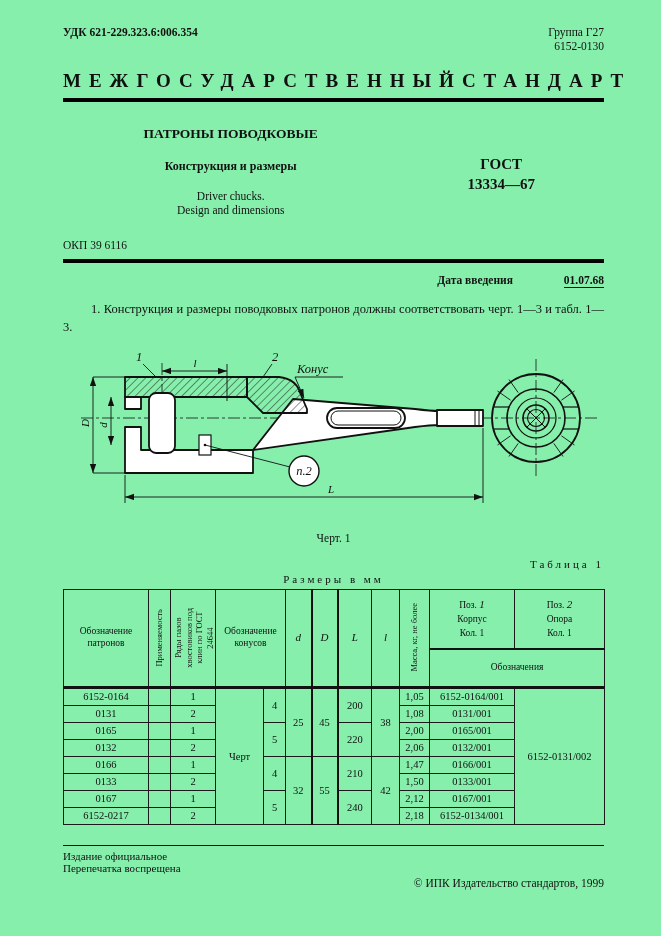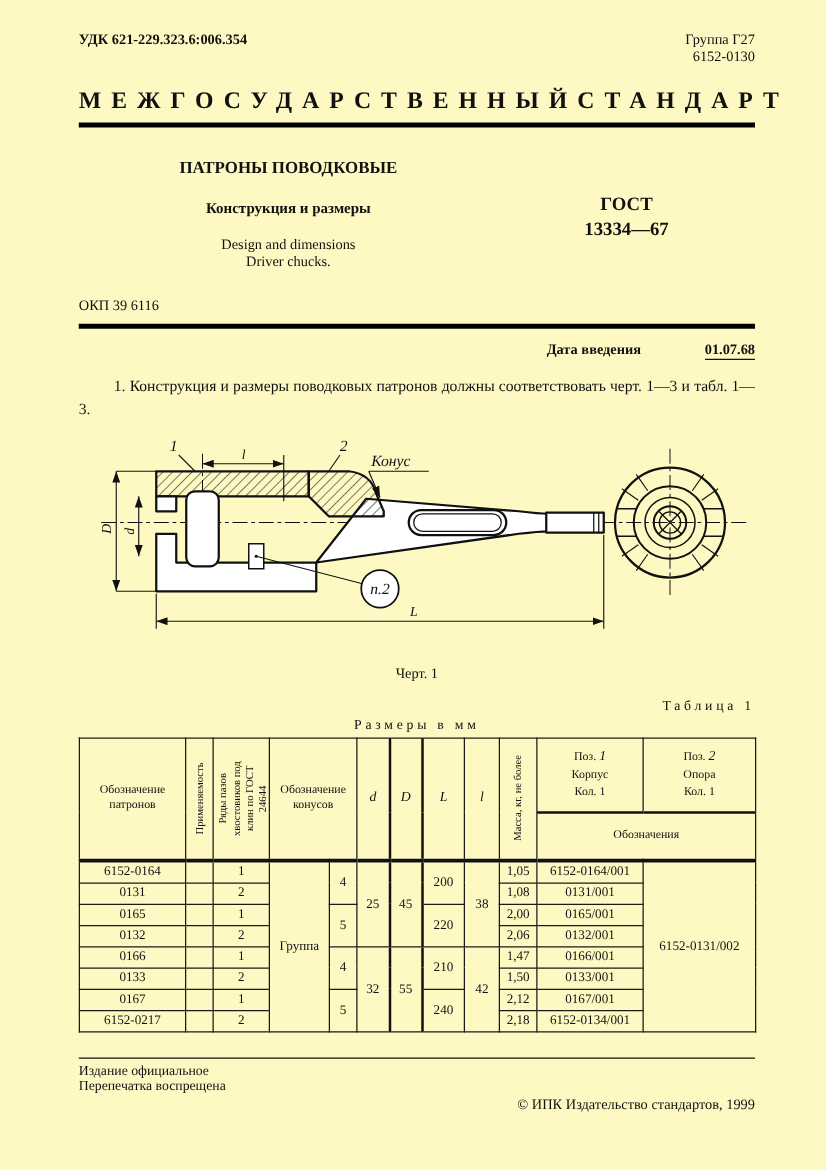--- a/index.html
+++ b/index.html
@@ -1,20 +1,20 @@
 <!DOCTYPE html>
 <html><head>
 <meta charset="utf-8">
 <style>
   html,body{margin:0;padding:0;background:#e8e8e8;}
   .page{
     position:relative;
     width:661px;height:936px;
     margin:0 auto;
-    background:#fef9c3;
+    background:#86efac;
     font-family:"Liberation Serif", serif;
     color:#111;
     box-sizing:border-box;
     padding:26px 57px 0 63px;
     overflow:hidden;
   }
   .content{width:541px;}
   
   .top-row{display:flex;justify-content:space-between;align-items:flex-start;}
   .udk{font-weight:bold;font-size:11.5px;}
@@ -84,22 +84,22 @@
       <span>МЕЖГОСУДАРСТВЕННЫЙ</span>
       <span>СТАНДАРТ</span>
     </div>
     <div class="bar"></div>
 
     <div class="title-block">
       <div class="title-left">
         <div class="main-title">ПАТРОНЫ ПОВОДКОВЫЕ</div>
         <div class="sub-title">Конструкция и размеры</div>
         <div class="en-title">
+          <div>Driver  chucks.</div>
           <div>Design and dimensions</div>
-          <div>Driver  chucks.</div>
         </div>
       </div>
       <div class="title-right">
         <div>ГОСТ</div>
         <div>13334—67</div>
       </div>
     </div>
 
     <div class="okp">ОКП 39 6116</div>
     <div class="bar2"></div>
@@ -250,21 +250,21 @@
         </th>
       </tr>
       <tr style="height:38px">
         <th colspan="2" class="hbb">Обозначения</th>
       </tr>
 
       <tr>
         <td>6152-0164</td>
         <td></td>
         <td>1</td>
-        <td rowspan="8">Группа</td>
+        <td rowspan="8">Черт</td>
         <td rowspan="2">4</td>
         <td rowspan="4">25</td>
         <td rowspan="4" class="blk">45</td>
         <td rowspan="2" class="blk">200</td>
         <td rowspan="4">38</td>
         <td>1,05</td>
         <td>6152-0164/001</td>
         <td rowspan="8">6152-0131/002</td>
       </tr>
       <tr>

